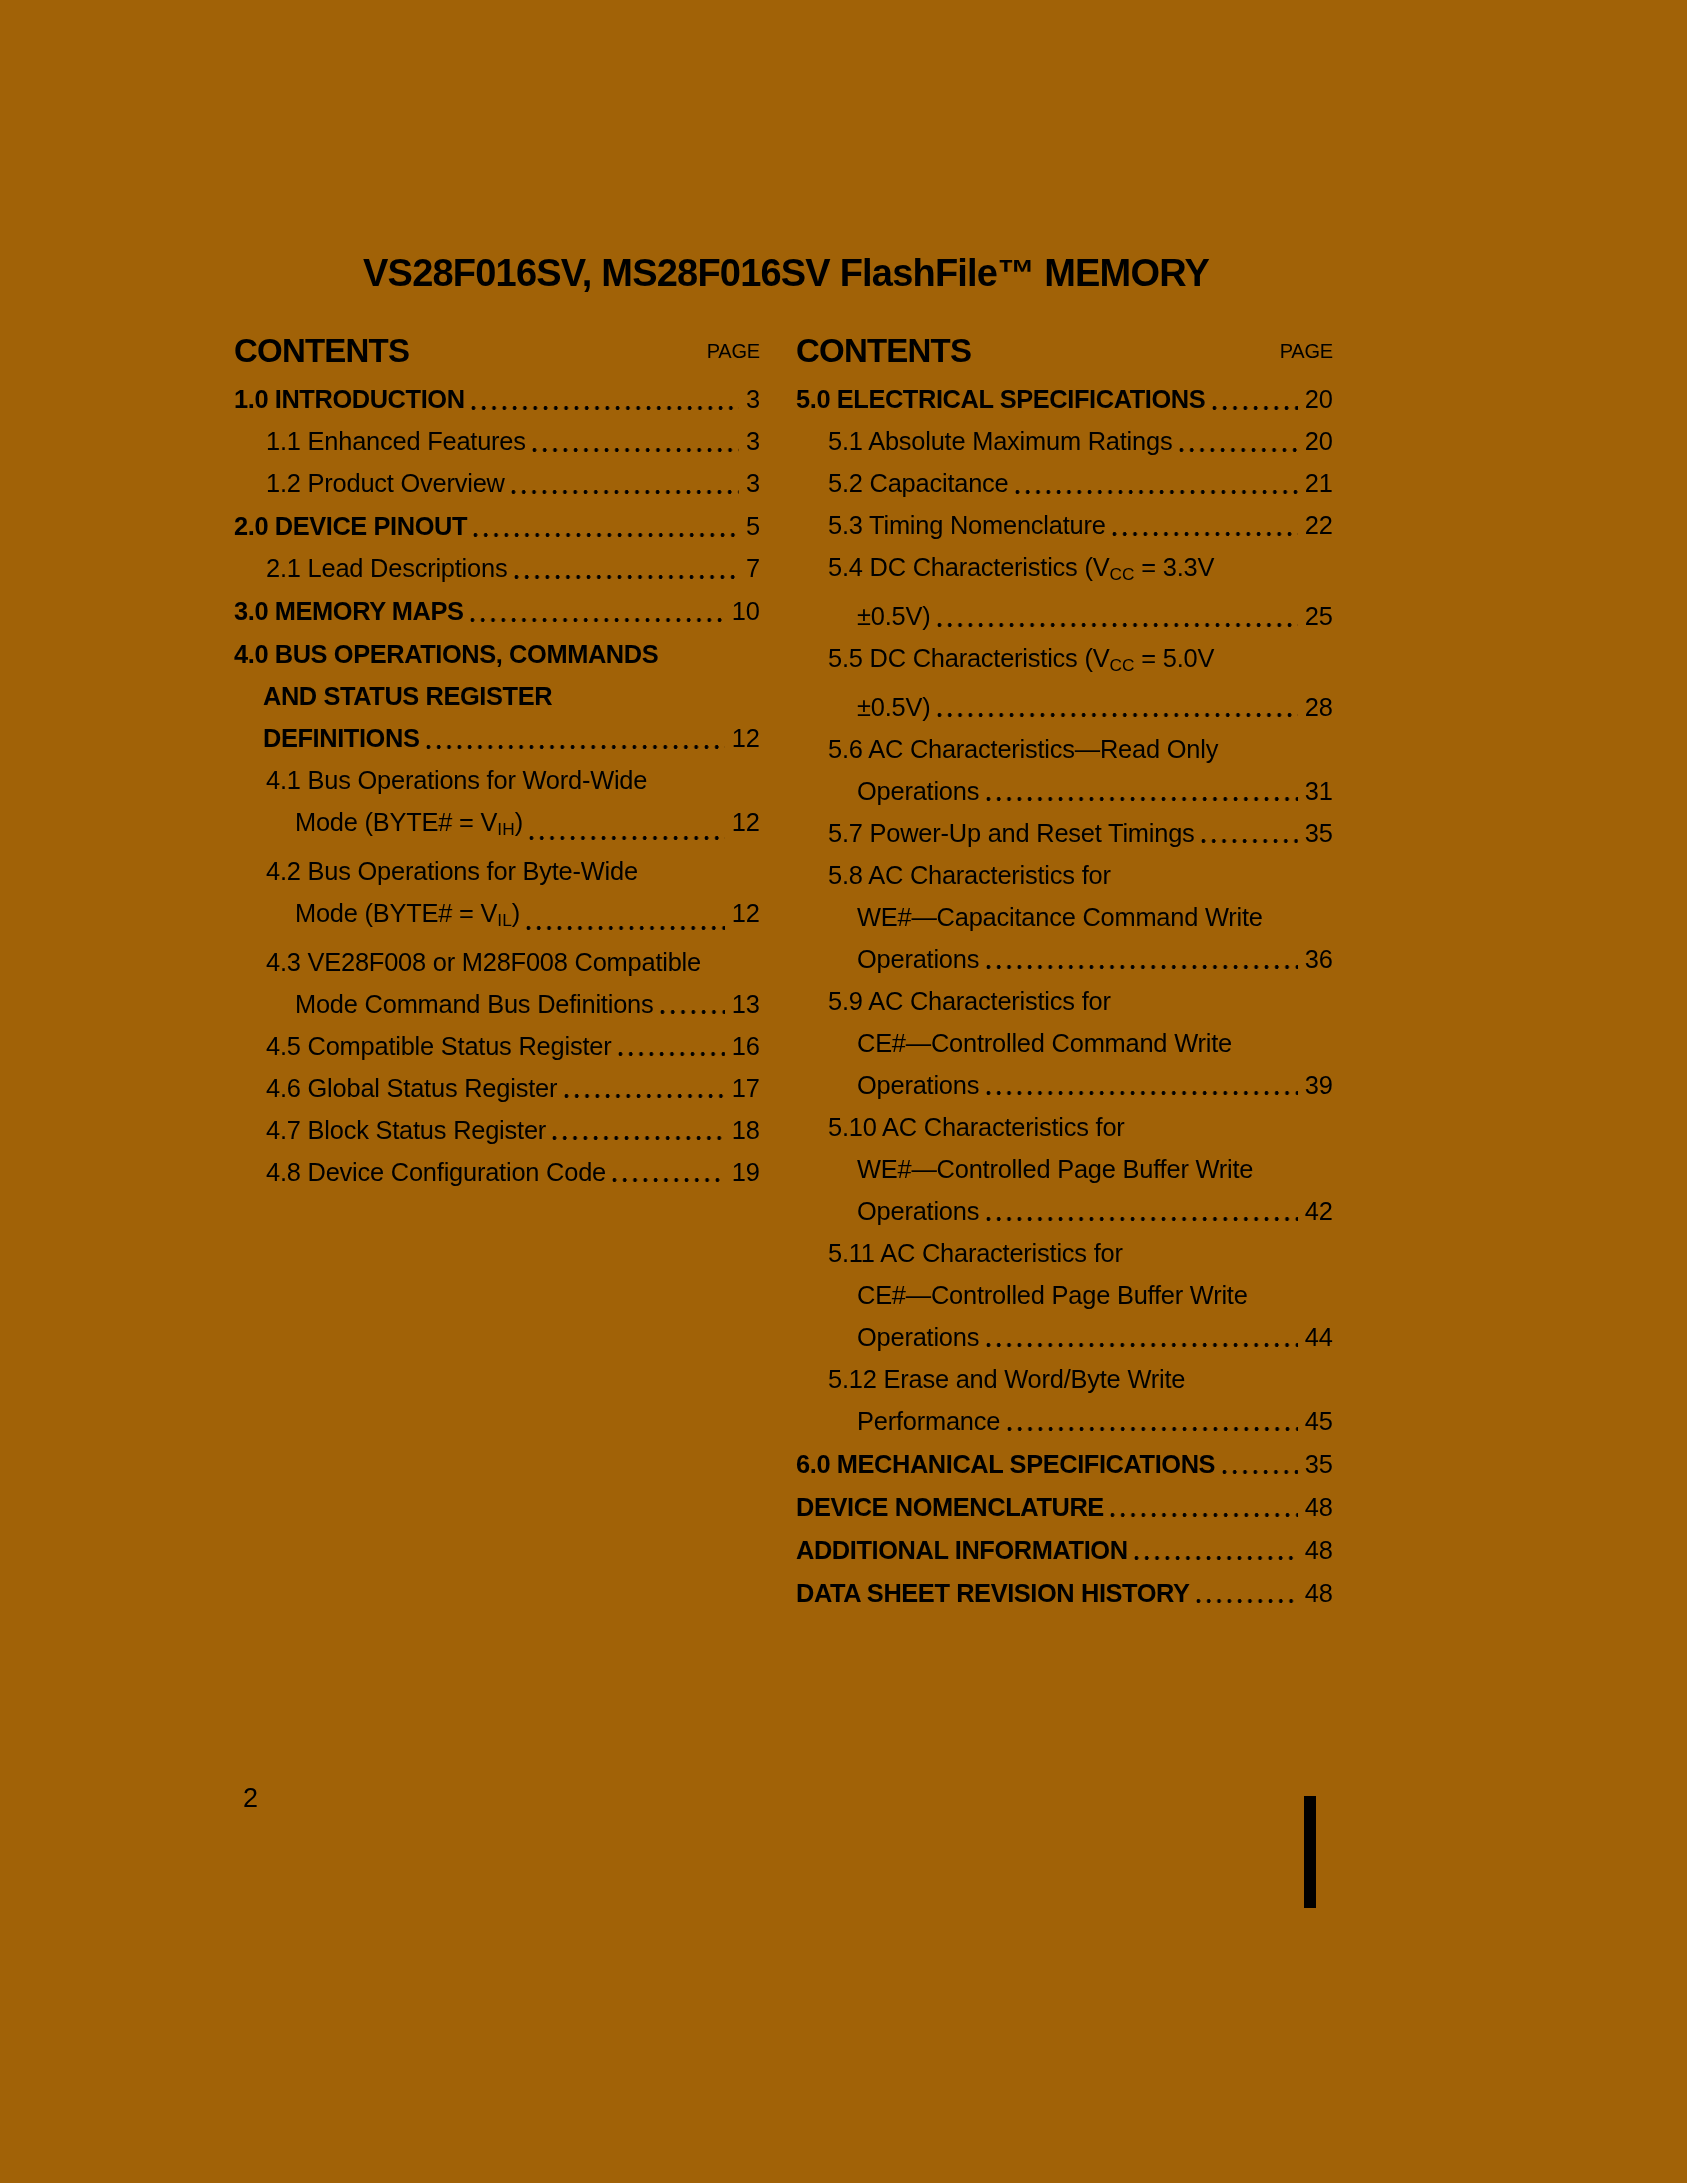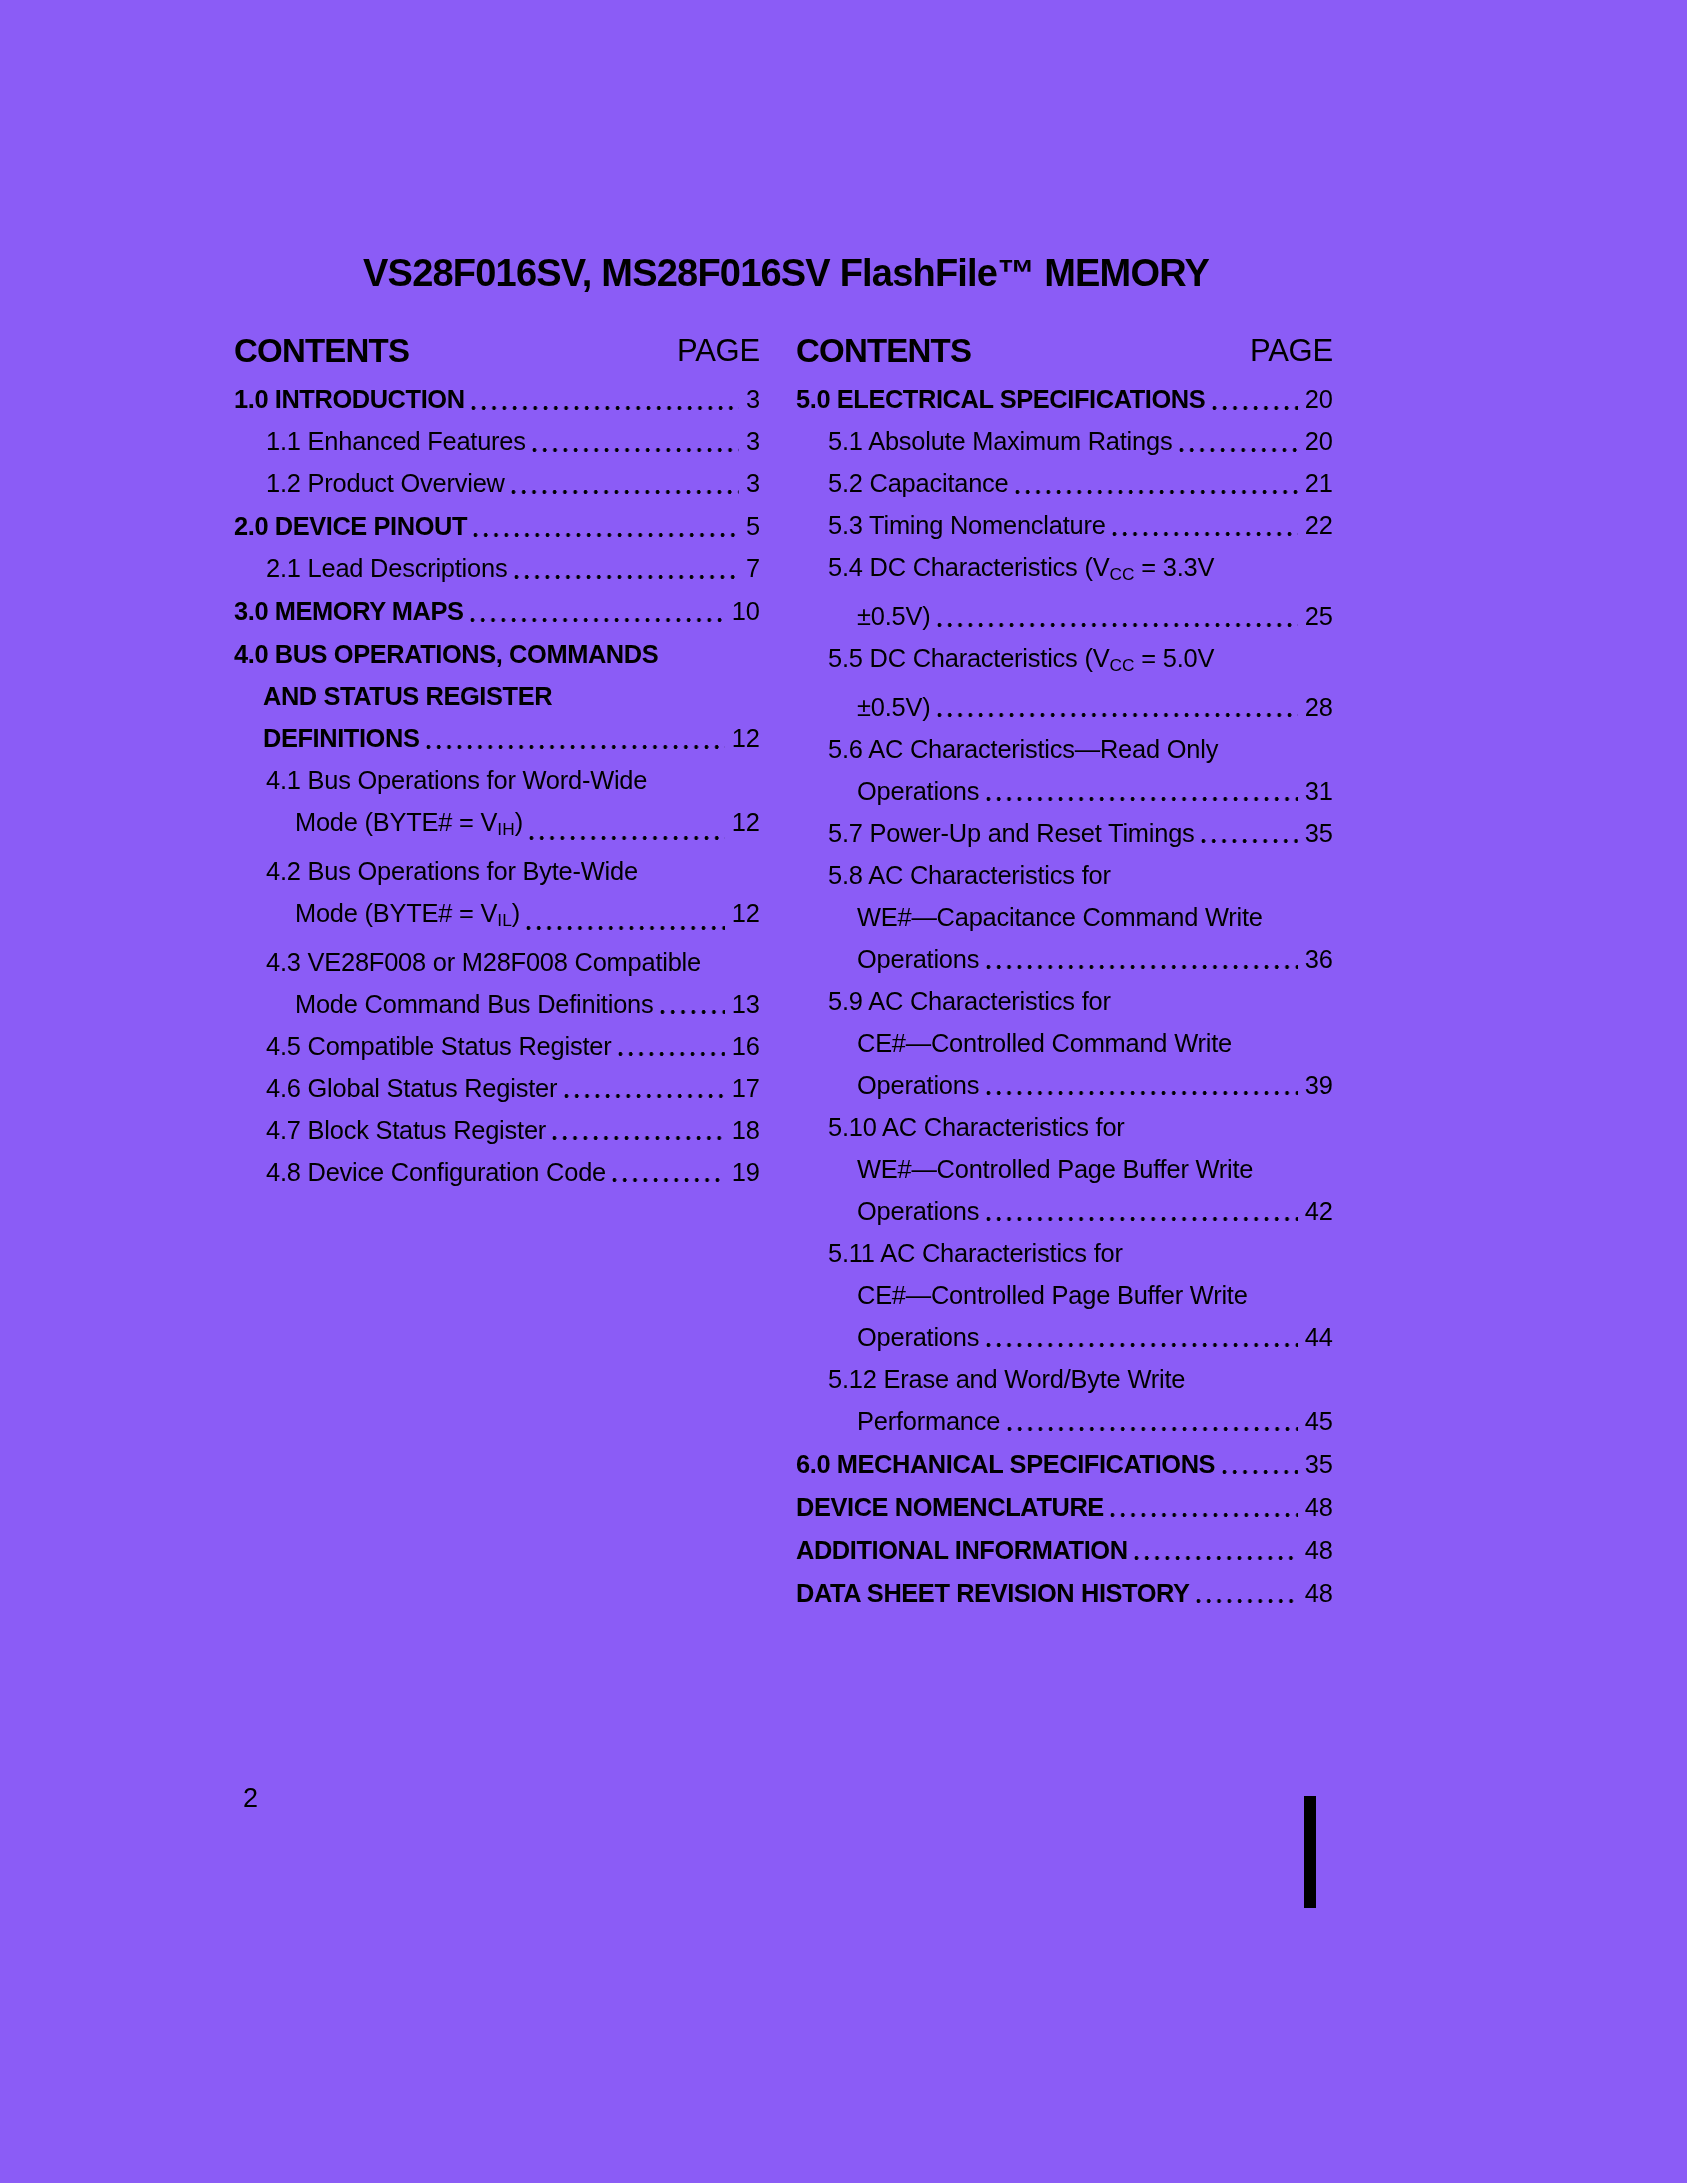--- a/index.html
+++ b/index.html
@@ -1,20 +1,20 @@
 <!DOCTYPE html>
 <html style="font-size:12.7px"><head>
 <meta charset="utf-8">
 <style>
   html, body { margin: 0; padding: 0; background: #ffffff; }
   .page {
     position: relative;
     width: 1687px;
     height: 2183px;
-    background: #8b5cf6;
+    background: #a16207;
     color: #000;
     font-family: "Liberation Sans", sans-serif;
     overflow: hidden;
   }
   .doc-title {
     position: absolute;
     top: 252px;
     left: 234px;
     width: 1104px;
     text-align: center;
@@ -26,21 +26,21 @@
   .col { position: absolute; top: 332px; }
   .col-1 { left: 234px;  width: 526px; }
   .col-2 { left: 796px; width: 537px; }
   .colhead {
     display: flex;
     justify-content: space-between;
     align-items: center;
     margin-bottom: 11px;
   }
   .colhead .chead-contents { font-size: 33px; font-weight: bold; letter-spacing: -0.8px; }
-  .colhead .chead-page     { font-size: 31px; letter-spacing: -0.2px; }
+  .colhead .chead-page     { font-size: 20px; letter-spacing: -0.2px; }
   .entries { }
   .entry {
     font-size: 25.4px;
     line-height: 27px;
     margin-bottom: 10.3px;
     letter-spacing: -0.2px;
   }
   .entry.section { font-weight: bold; margin-top: 16px; letter-spacing: -0.4px; }
   .entry.sub { padding-left: 32px; }
   .line { display: flex; align-items: baseline; margin-top: 15px; }

